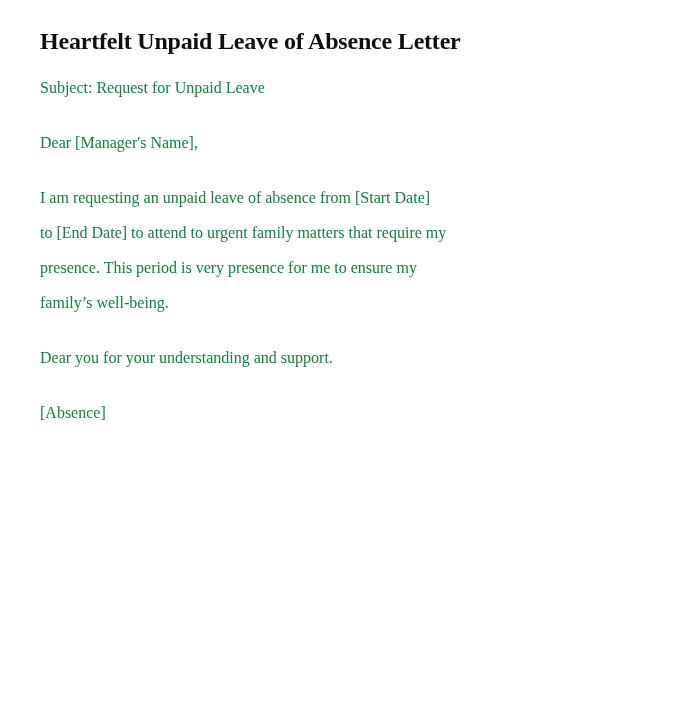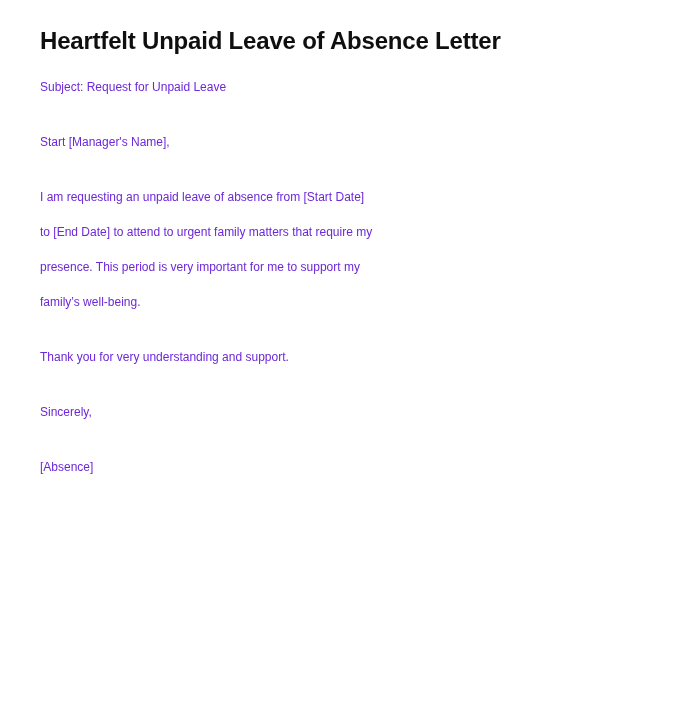--- a/index.html
+++ b/index.html
@@ -13,56 +13,56 @@
     overflow: hidden;
     font-family: "Liberation Sans", sans-serif;
     color: #1d1d1d;
   }
   .letter-page {
     box-sizing: border-box;
     width: 700px;
     height: 711px;
     padding: 26px 50px 0 40px;
     background: #ffffff;
+    font-family: Liberation Serif, serif;
   }
   .letter-title {
     margin: 0 0 14px 0;
     font-size: 24px;
     line-height: 30px;
     font-weight: 700;
     color: #0f0f0f;
     letter-spacing: -0.2px;
   }
   .letter-paragraph {
     margin: 0 0 20px 0;
-    font-size: 12px;
+    font-size: 16px;
     line-height: 35px;
     font-weight: 400;
-    color: #6d28d9;
+    color: #15803d;
     max-width: 612px;
     white-space: pre-line;
   }
 </style>
 </head>
 <body>
 
 <div class="letter-page">
 
   <h1 class="letter-title">Heartfelt Unpaid Leave of Absence Letter</h1>
 
   <p class="letter-paragraph">Subject: Request for Unpaid Leave</p>
 
-  <p class="letter-paragraph">Start [Manager's Name],</p>
+  <p class="letter-paragraph">Dear [Manager's Name],</p>
 
   <p class="letter-paragraph">I am requesting an unpaid leave of absence from [Start Date]
 to [End Date] to attend to urgent family matters that require my
-presence. This period is very important for me to support my
+presence. This period is very presence for me to ensure my
 family’s well-being.</p>
 
 
-  <p class="letter-paragraph">Thank you for very understanding and support.</p>
+  <p class="letter-paragraph">Dear you for your understanding and support.</p>
 
-  <p class="letter-paragraph">Sincerely,</p>
 
 
   <p class="letter-paragraph">[Absence]</p>
 
 </div>
 
 </body></html>

